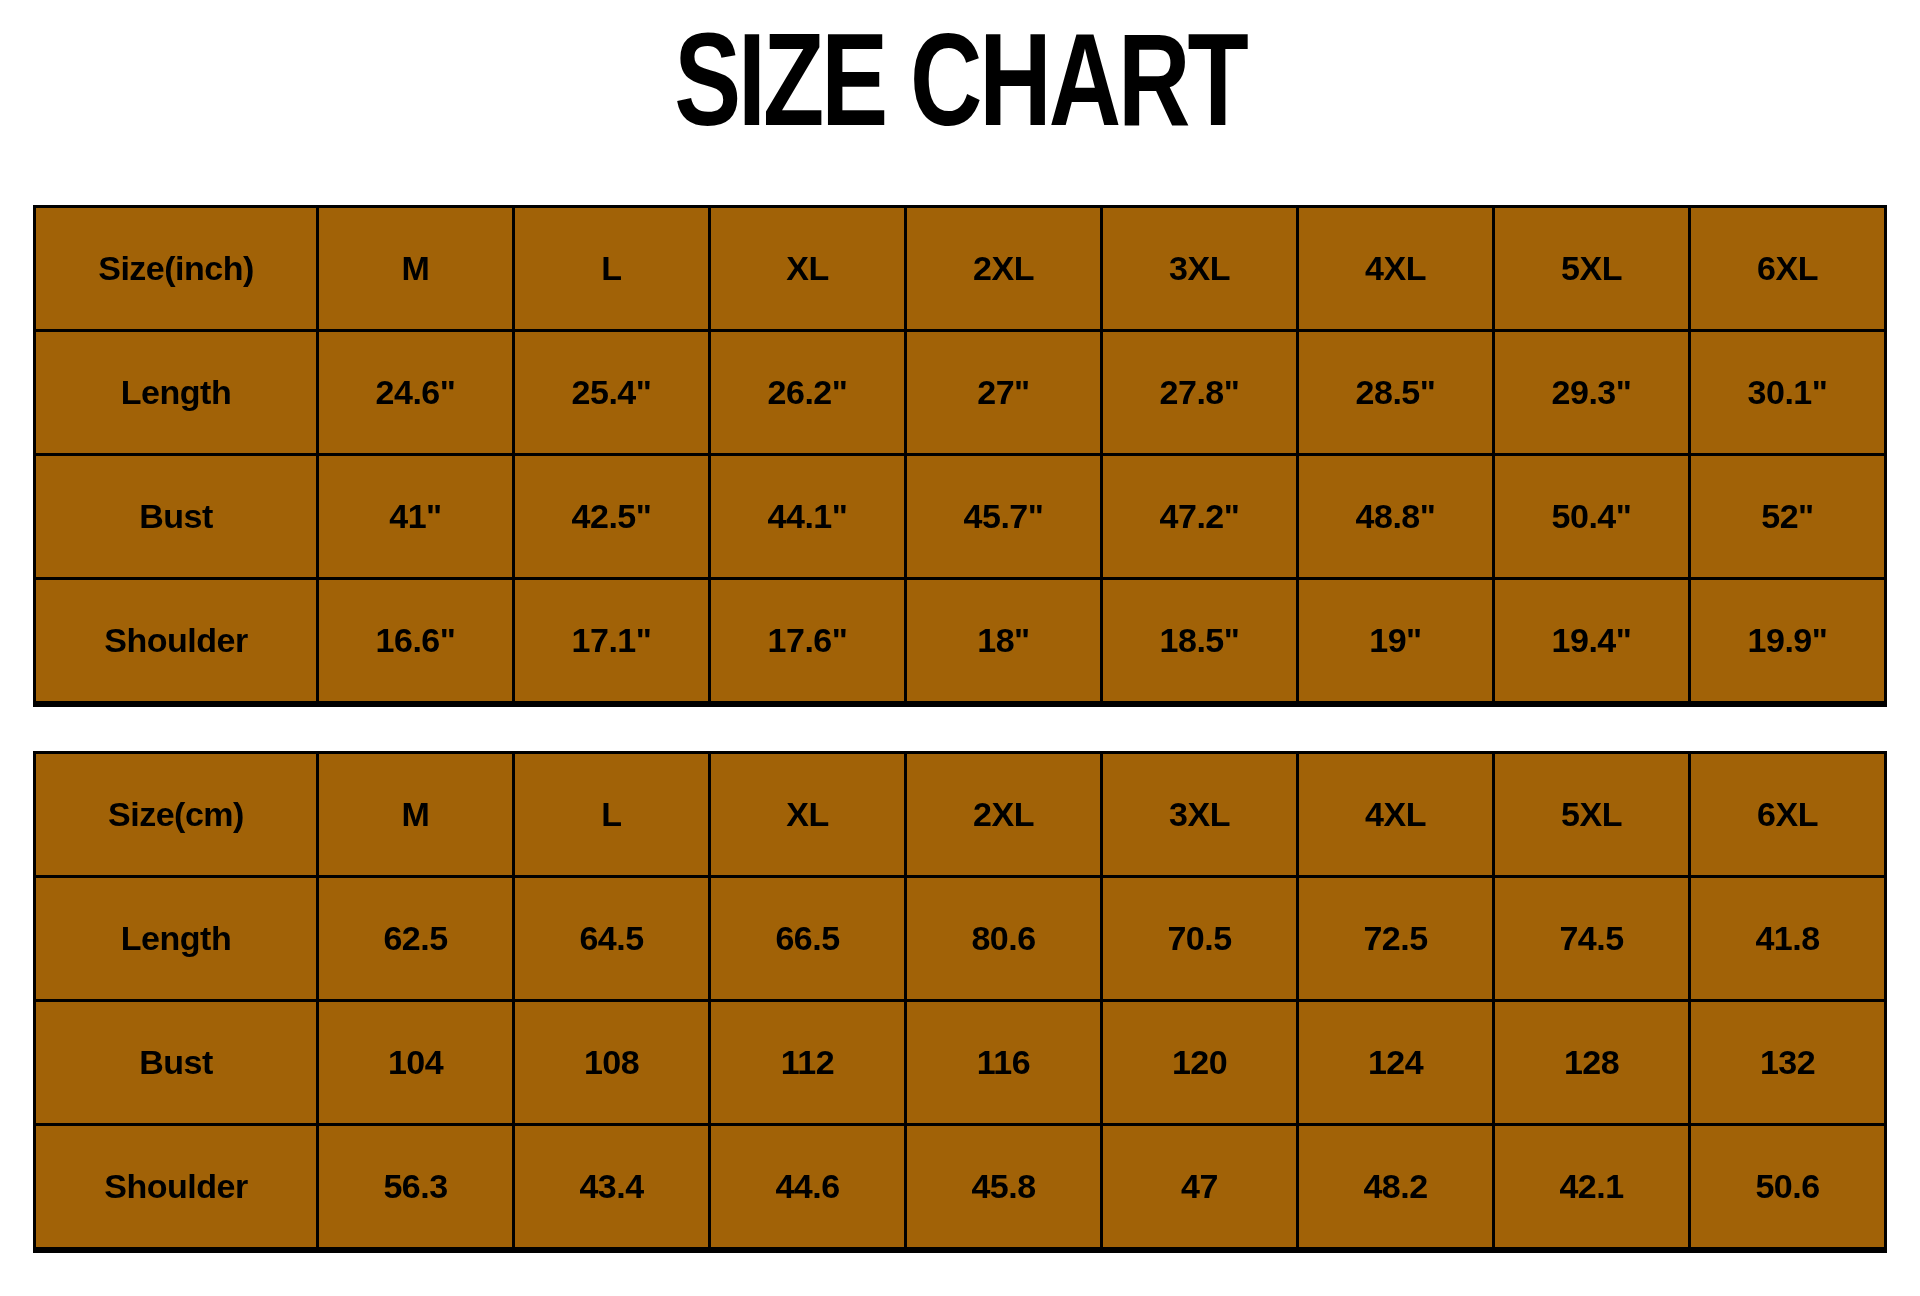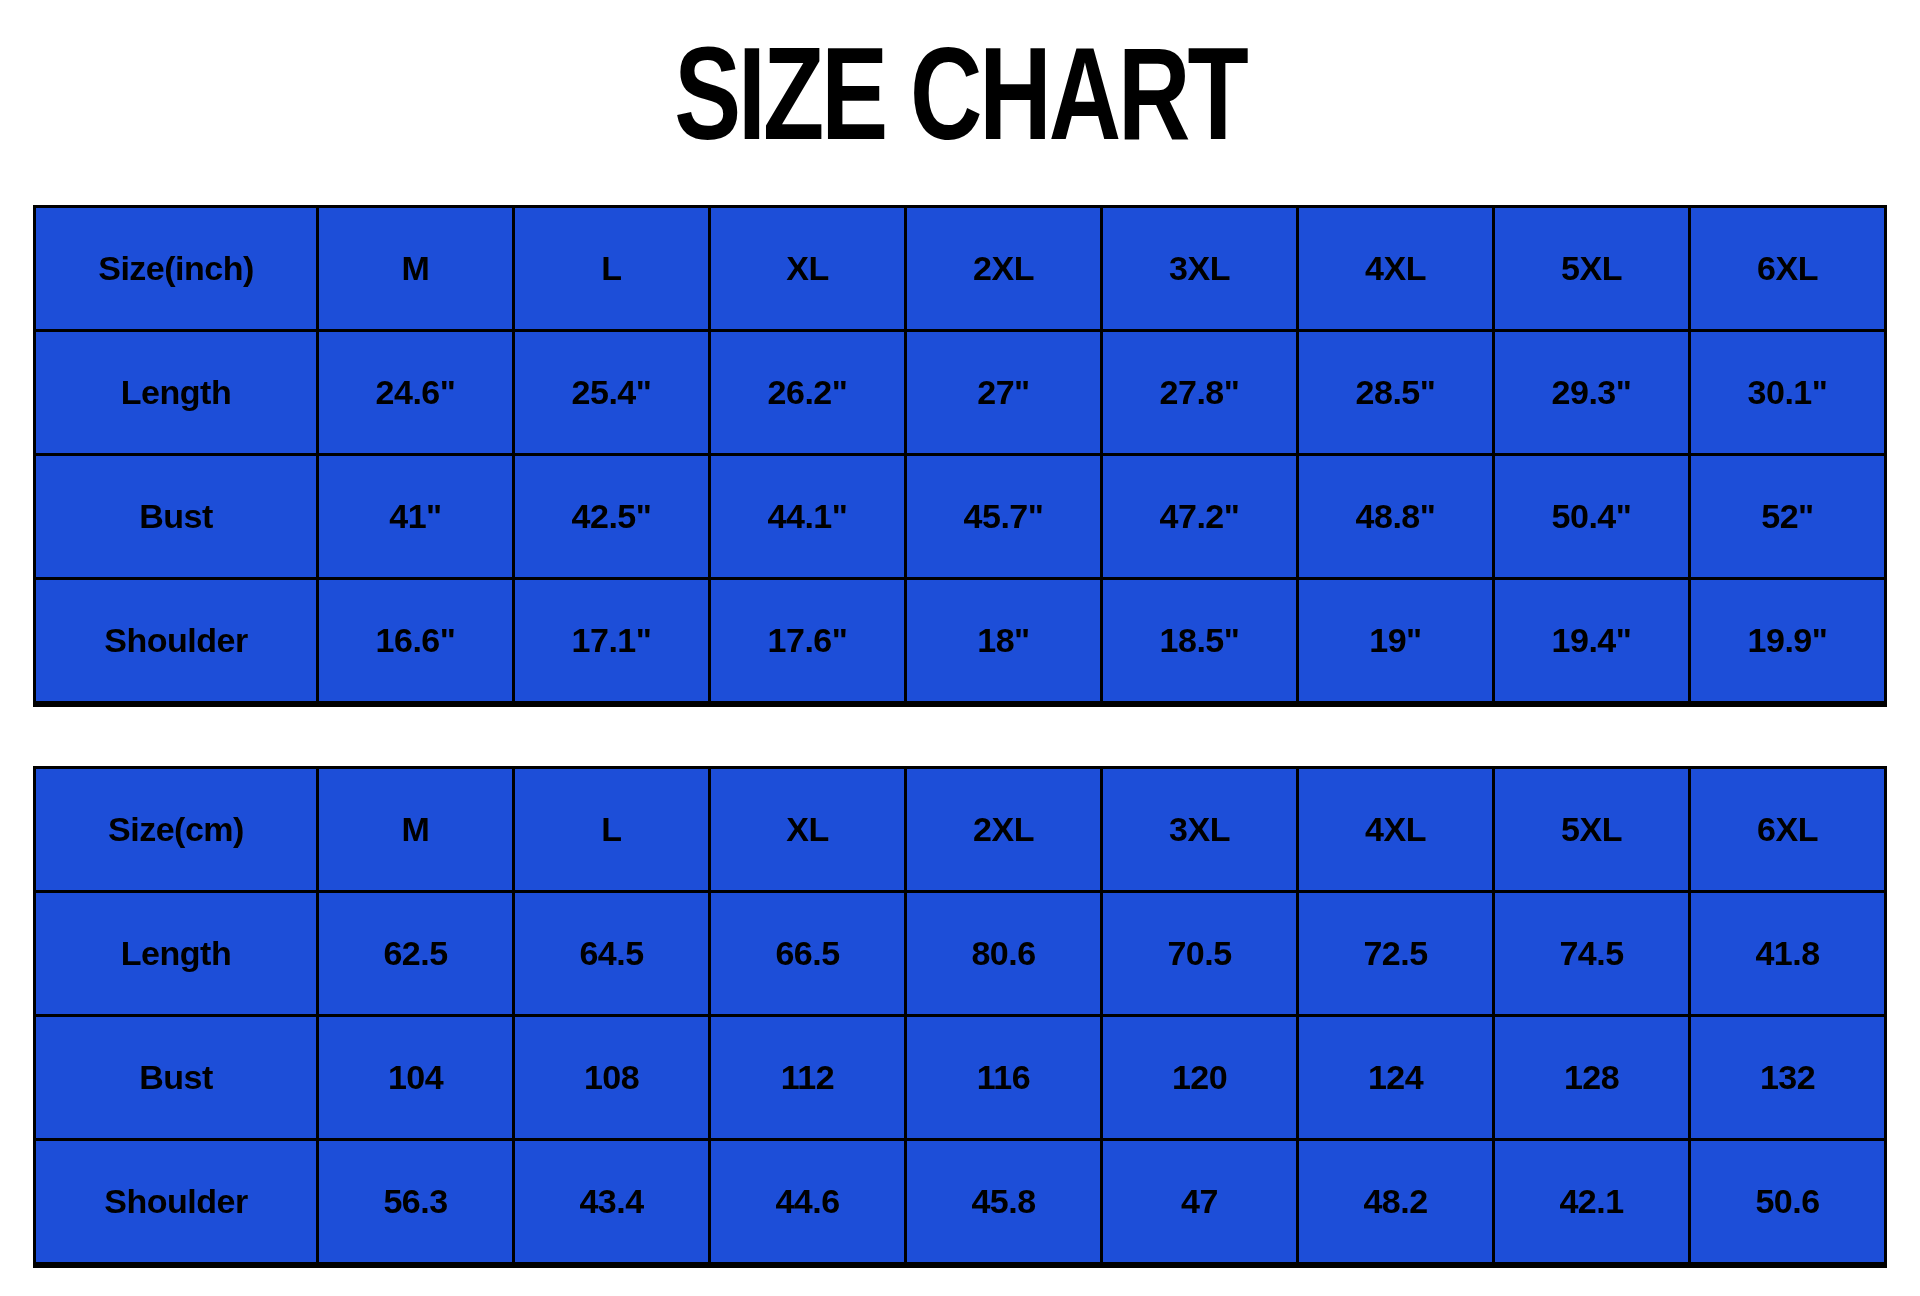--- a/index.html
+++ b/index.html
@@ -8,45 +8,45 @@
     background: #ffffff;
     width: 1920px;
     height: 1296px;
     font-family: "Liberation Sans", sans-serif;
     color: #000000;
     overflow: hidden;
   }
   .title-wrap {
     height: 160px;
     display: flex;
-    align-items: flex-end;
+    align-items: center;
     justify-content: center;
   }
   .page-title {
     margin: 0;
     font-size: 132px;
     font-weight: 800;
     line-height: 1;
     letter-spacing: -4px;
     transform: scaleX(0.76);
     transform-origin: center;
     white-space: nowrap;
     color: #000000;
   }
   .size-table {
     width: 1854px;
     margin: 0 auto;
     border-collapse: collapse;
     table-layout: fixed;
     border: 3px solid #000000;
     border-bottom-width: 6px;
-    background: #1d4ed8;
+    background: #a16207;
   }
   .size-table.first { margin-top: 45px; }
-  .size-table.second { margin-top: 59px; }
+  .size-table.second { margin-top: 44px; }
   .label-col { width: 283px; }
   .size-col  { width: 196px; }
   .size-table th, .size-table td {
     border: 3px solid #000000;
     height: 121px;
     text-align: center;
     vertical-align: middle;
     font-size: 34px;
     font-weight: 700;
     letter-spacing: -0.5px;

